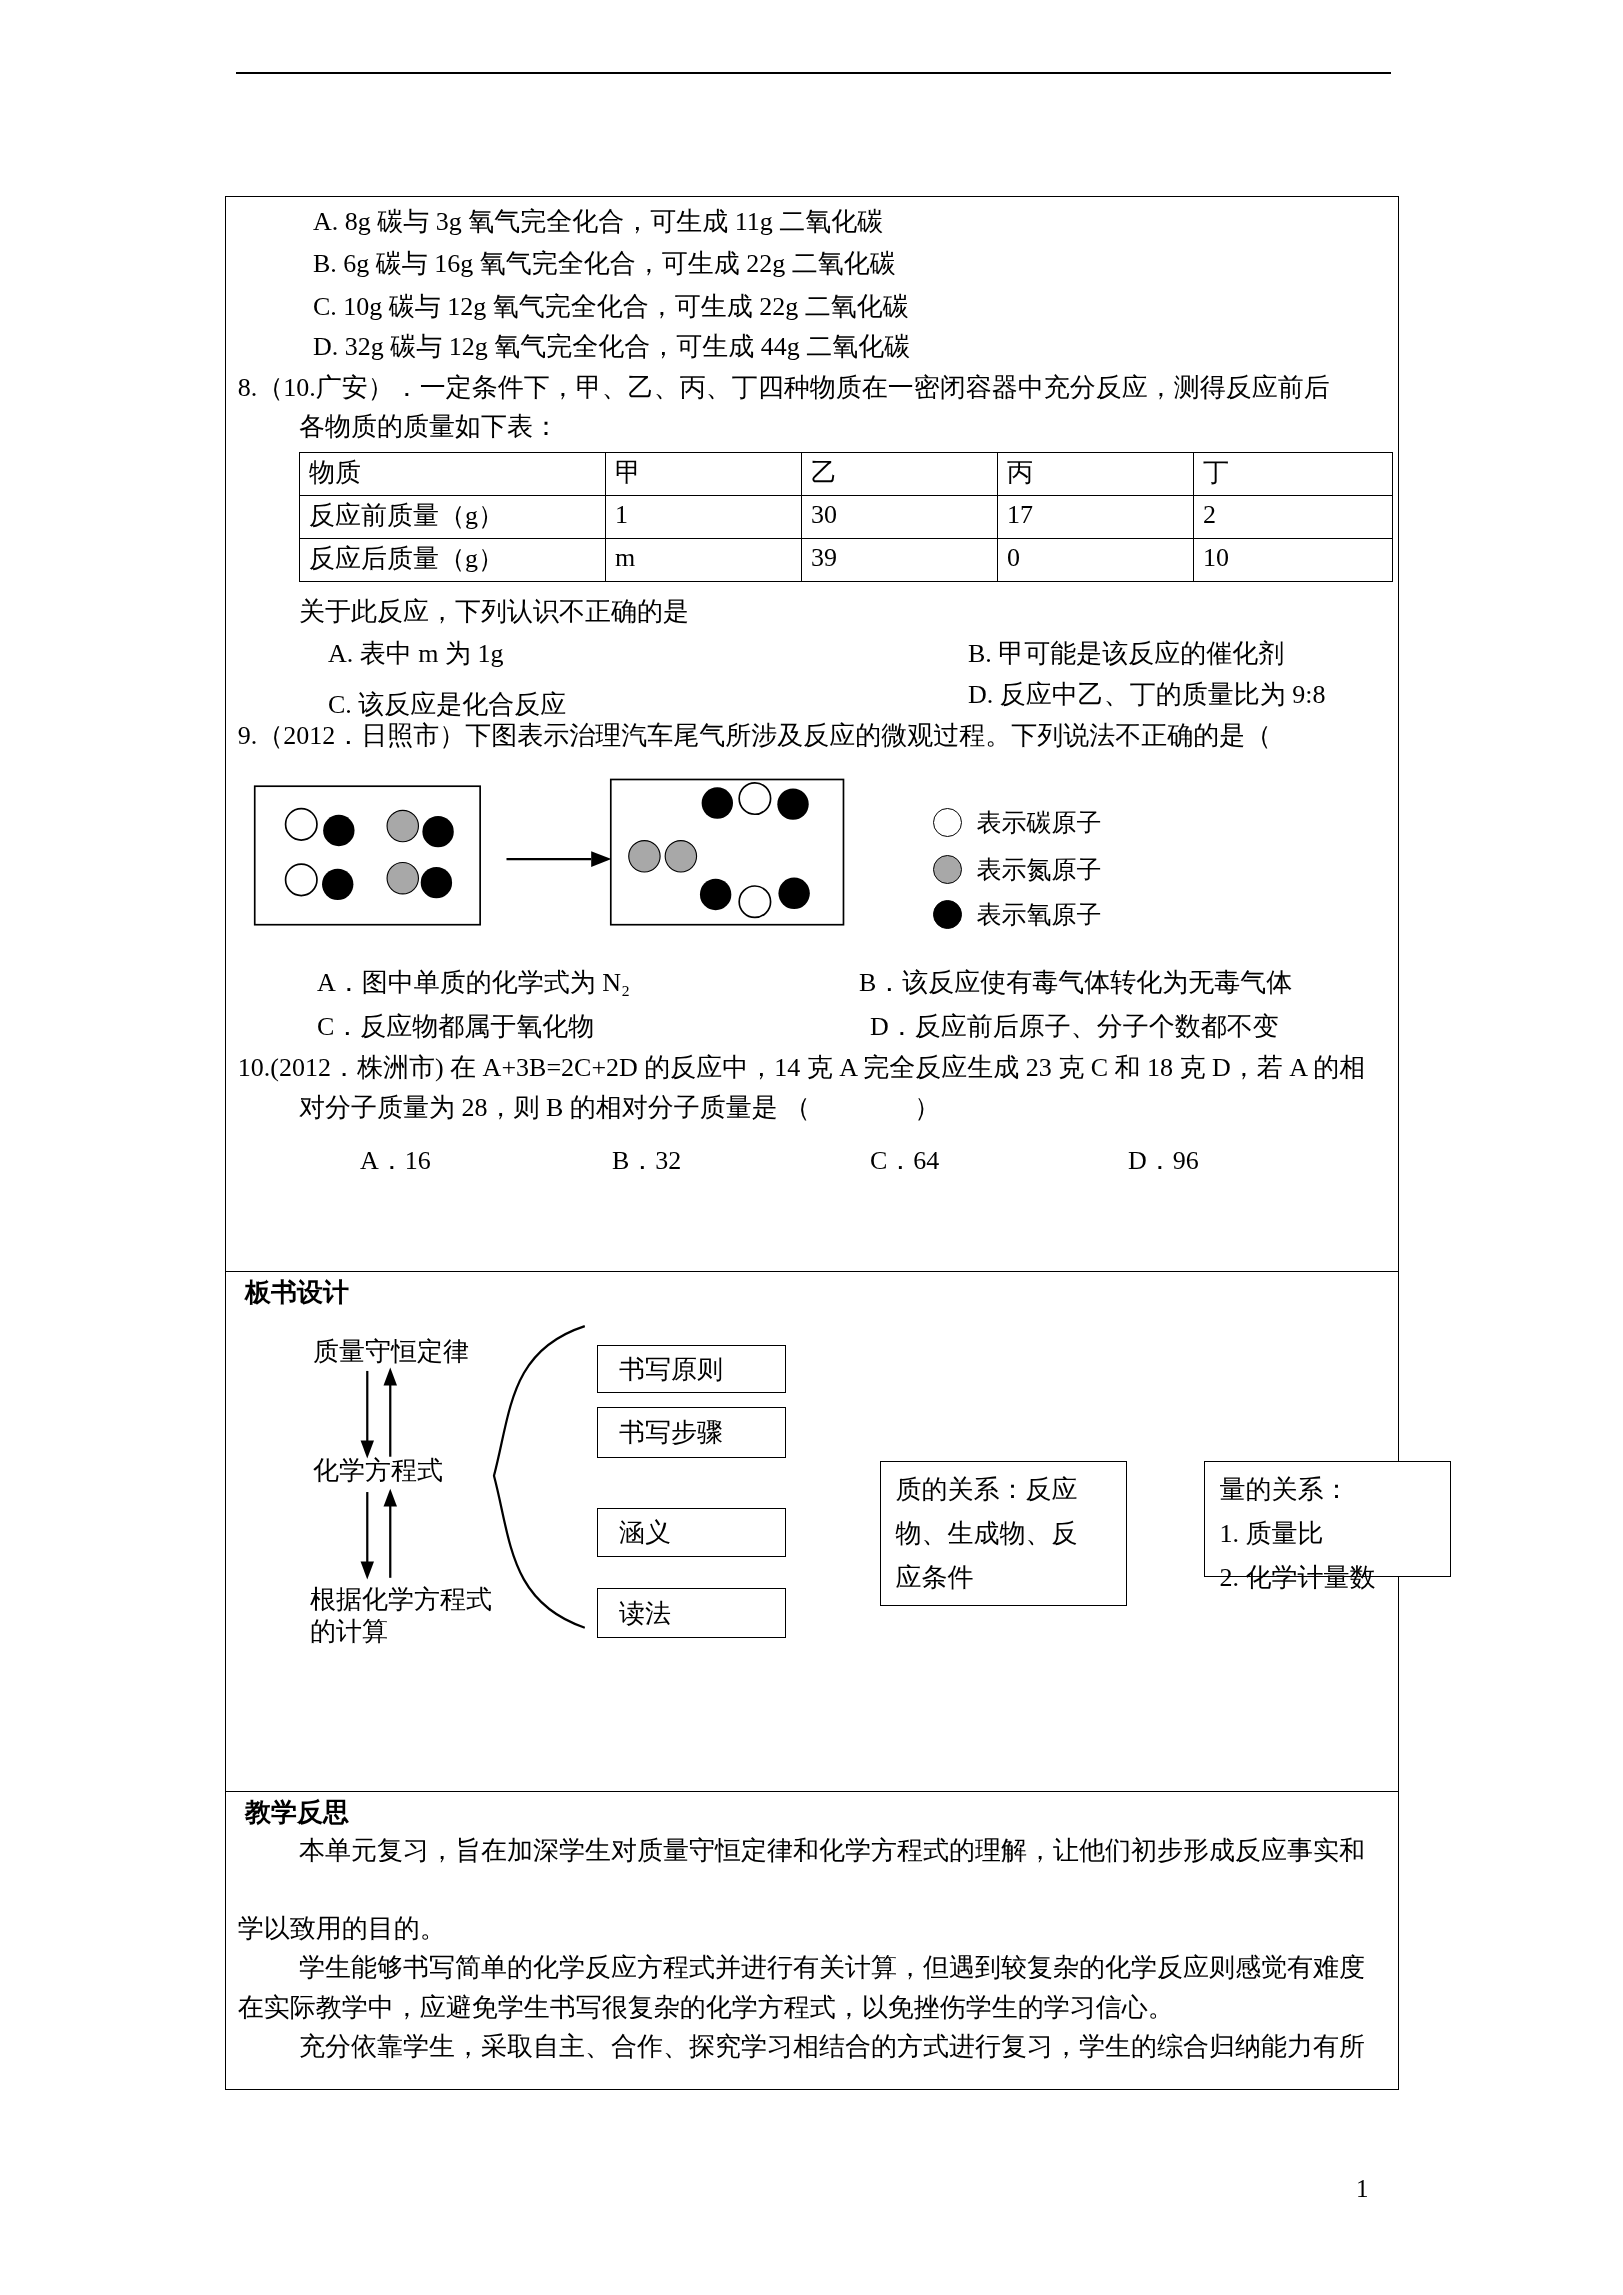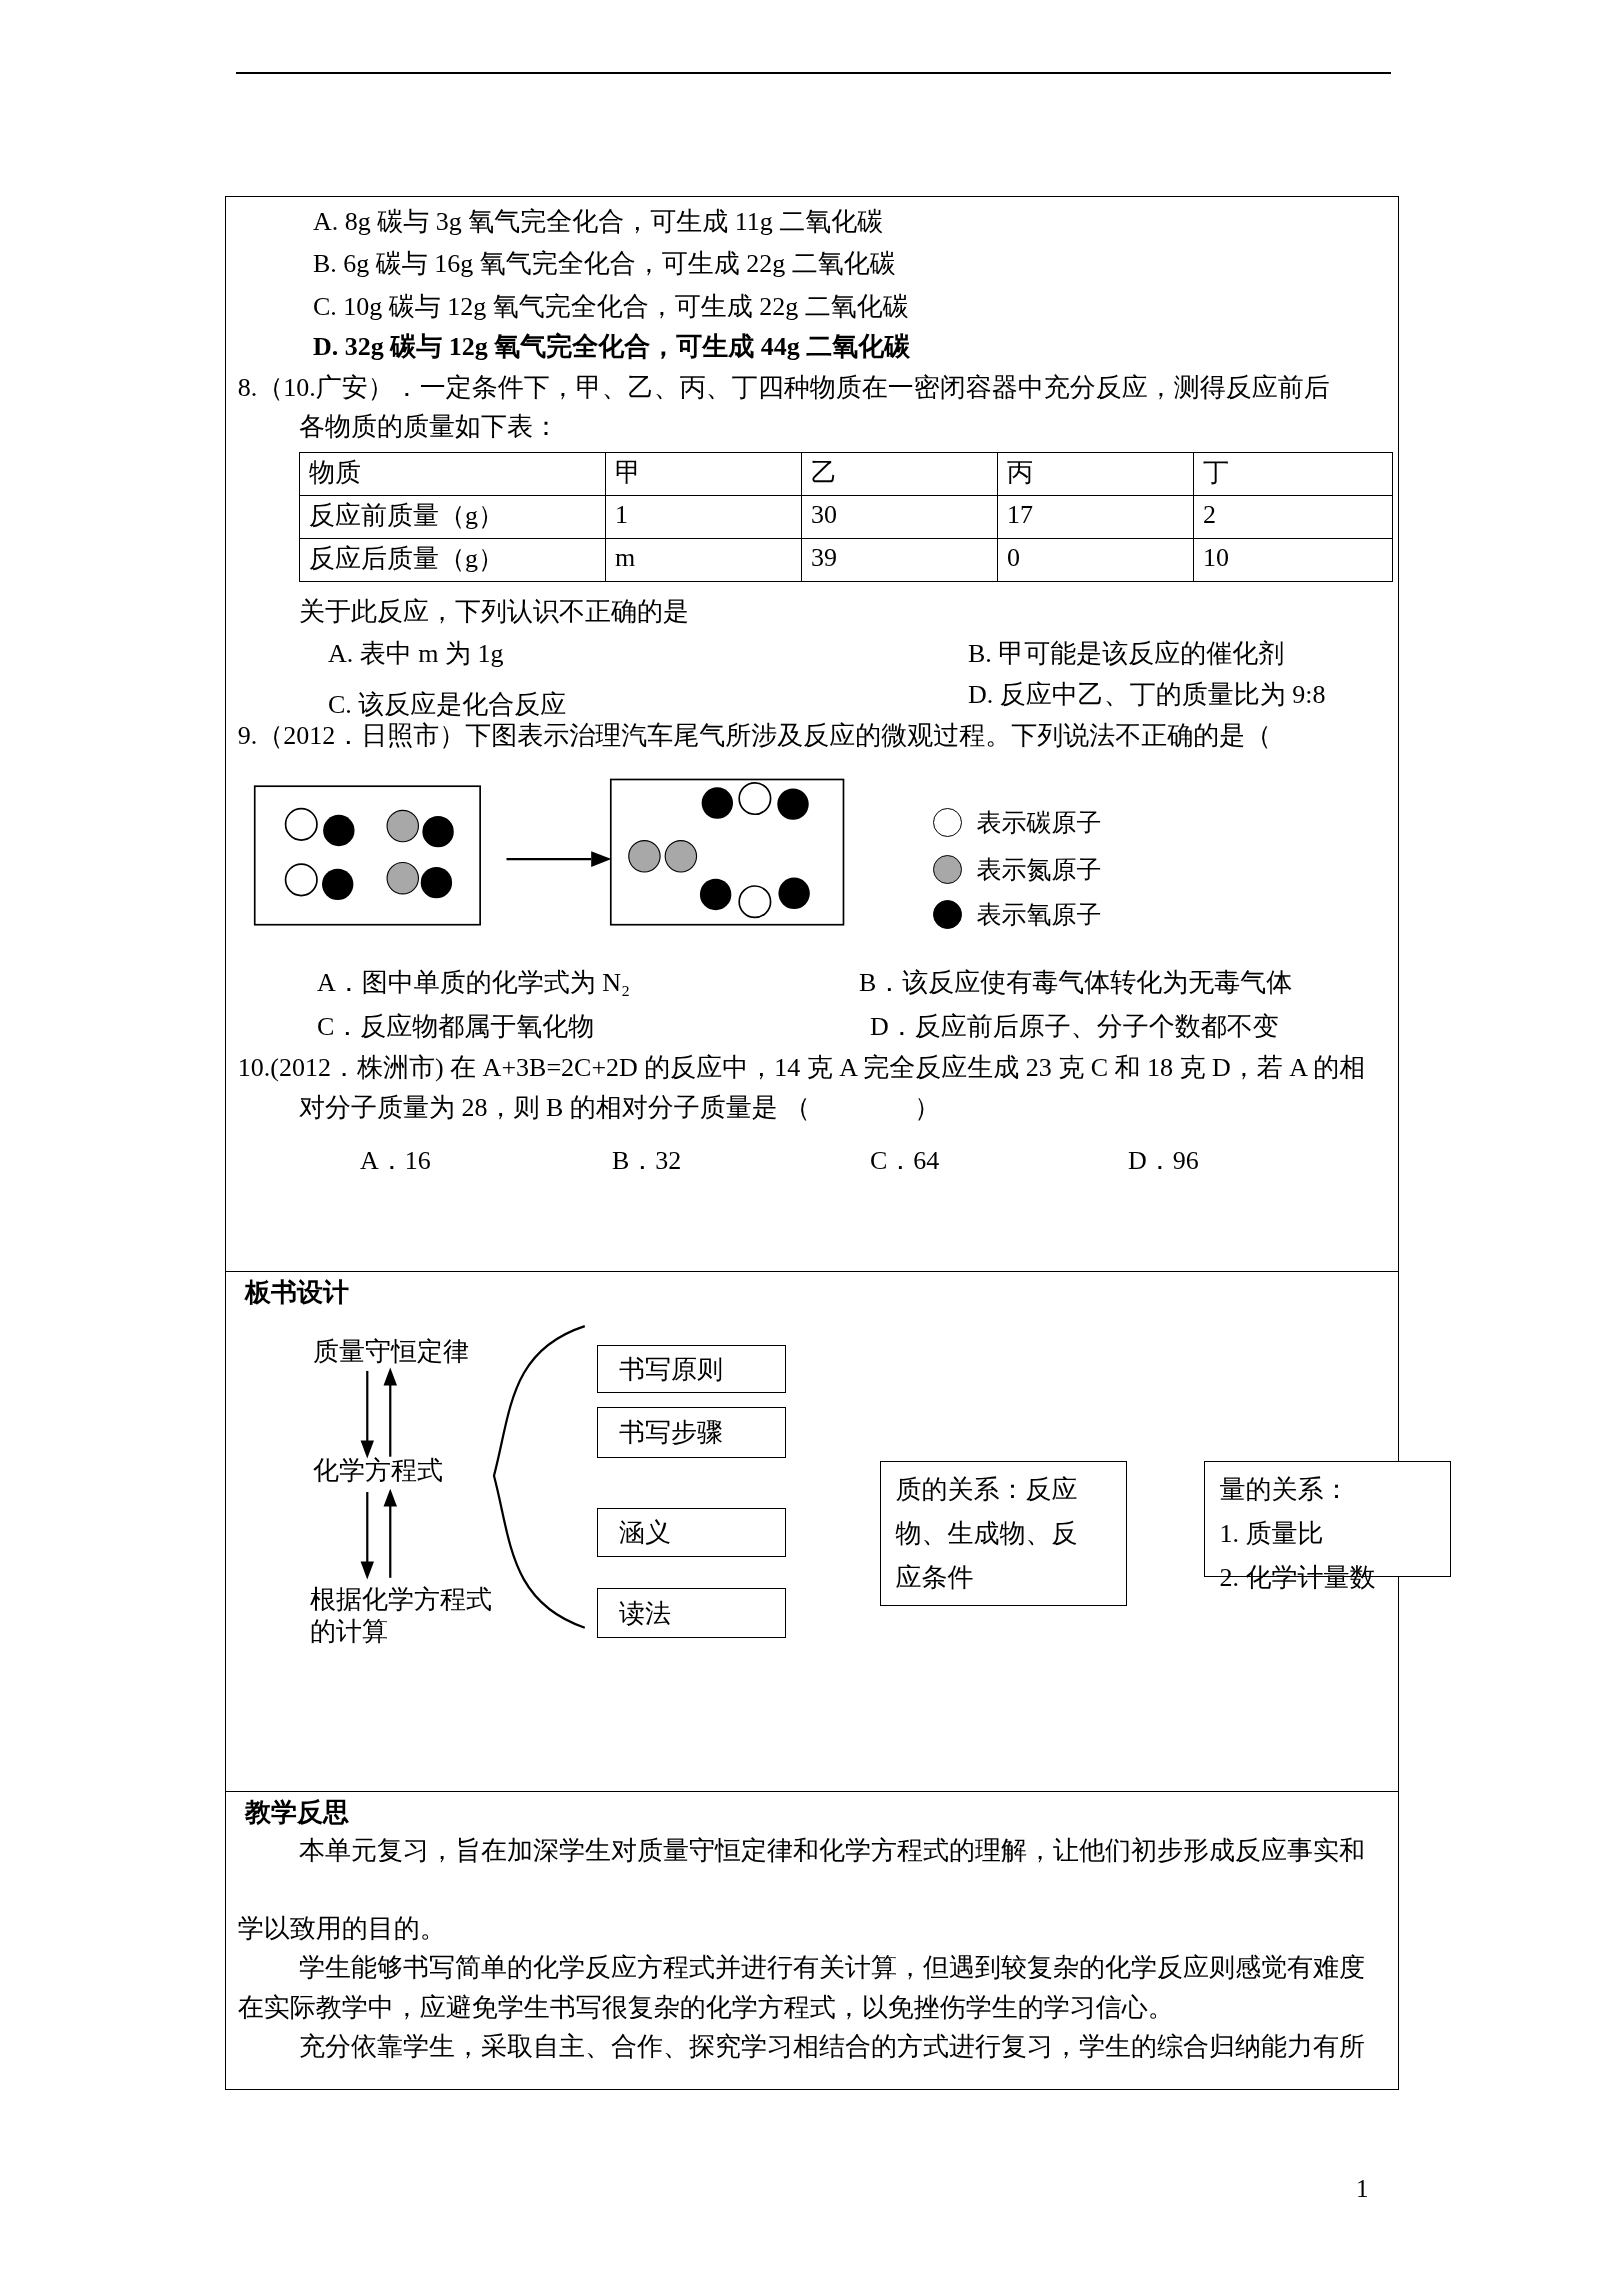--- a/index.html
+++ b/index.html
@@ -39,21 +39,21 @@
 
 <div class="page">
 
   <div class="rule" style="left:236px; top:72px; width:1155px; height:2.2px;"></div>
 
   <div class="box" style="top:196px; height:1077px;">
 
     <div class="line" style="left:87px; top:9px;">A. 8g 碳与 3g 氧气完全化合，可生成 11g 二氧化碳</div>
     <div class="line" style="left:87px; top:51px;">B. 6g 碳与 16g 氧气完全化合，可生成 22g 二氧化碳</div>
     <div class="line" style="left:87px; top:94px;">C. 10g 碳与 12g 氧气完全化合，可生成 22g 二氧化碳</div>
-    <div class="line" style="left:87px; top:134px;font-weight:bold;">D. 32g 碳与 12g 氧气完全化合，可生成 44g 二氧化碳</div>
+    <div class="line" style="left:87px; top:134px;">D. 32g 碳与 12g 氧气完全化合，可生成 44g 二氧化碳</div>
 
     <div class="line" style="left:11.8px; top:175px;">8.（10.广安）．一定条件下，甲、乙、丙、丁四种物质在一密闭容器中充分反应，测得反应前后</div>
     <div class="line" style="left:73px; top:214px;">各物质的质量如下表：</div>
 
     <table class="mass">
       <colgroup>
         <col style="width:306px">
           <col style="width:196px">
           <col style="width:196px">
           <col style="width:196px">

